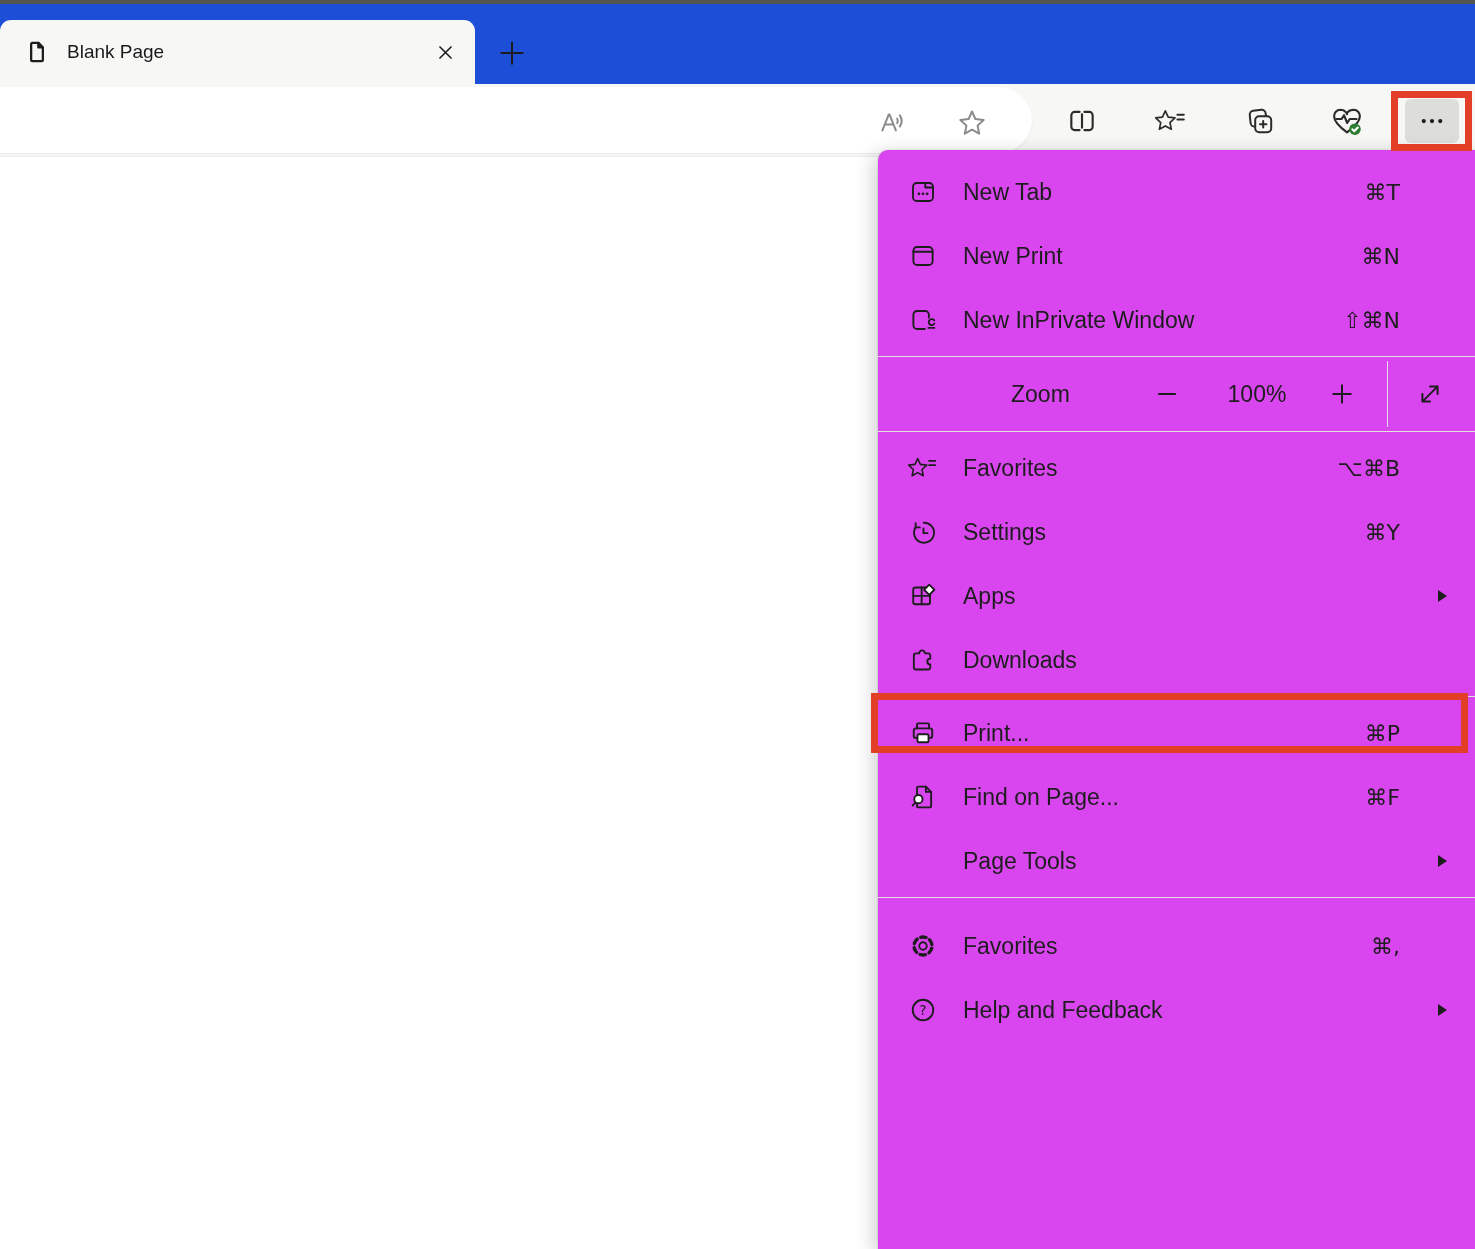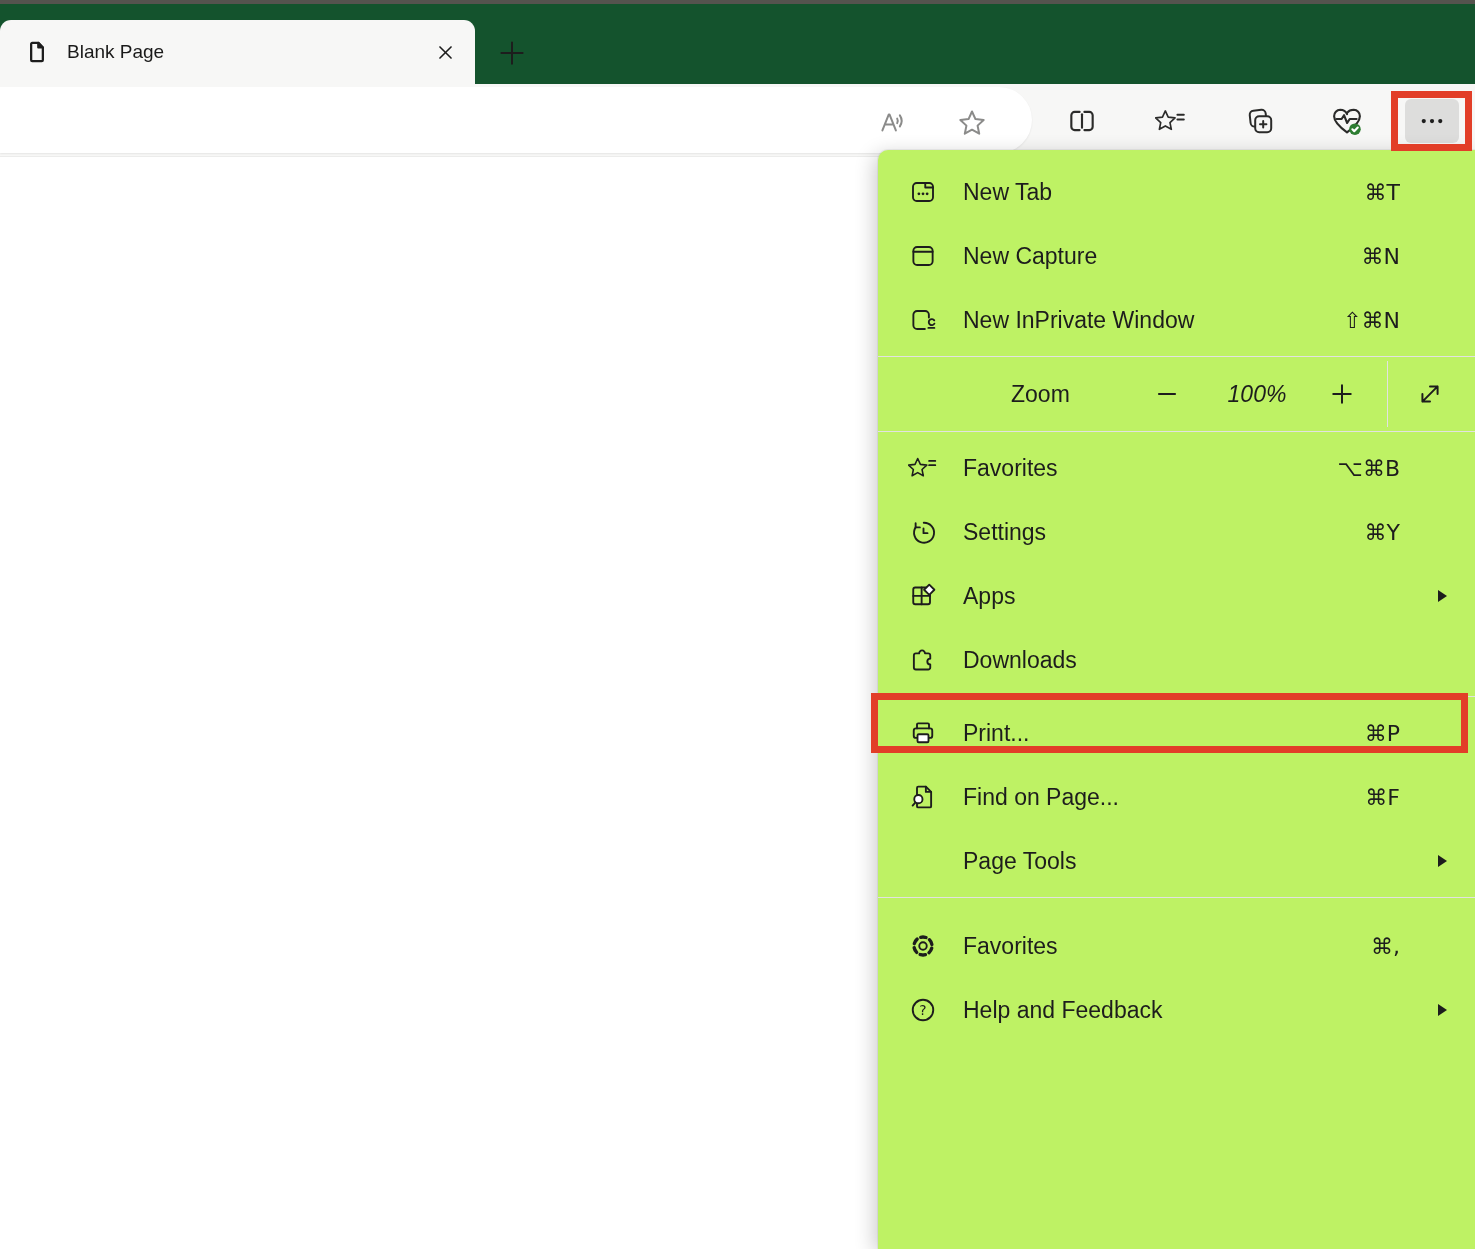--- a/index.html
+++ b/index.html
@@ -3,21 +3,21 @@
 <meta charset="utf-8">
 <style>
   * { box-sizing: border-box; }
   html,body { margin:0; padding:0; }
   body {
     width:1475px; height:1249px; position:relative; overflow:hidden;
     background:#ffffff; font-family:"Liberation Sans", sans-serif; color:#1d1d1d;
   }
   
   .window-edge { position:absolute; left:0; top:0; width:1475px; height:4px; background:#55534e; }
-  .tabstrip { position:absolute; left:0; top:4px; width:1475px; height:80px; background:#14532d; }
+  .tabstrip { position:absolute; left:0; top:4px; width:1475px; height:80px; background:#1d4ed8; }
   .tab {
     position:absolute; left:0; top:16px; width:475px; height:64px;
     background:#f7f7f6; border-radius:11px 11px 0 0;
     display:flex; align-items:center;
   }
   .tab-favicon { margin-left:24px; display:flex; }
   .tab-title { margin-left:17px; font-size:19px; color:#1a1a1a; }
   .tab-close { position:absolute; right:16px; top:18px; width:28px; height:28px; display:flex; align-items:center; justify-content:center; border-radius:6px; cursor:default; }
   .newtab-btn { position:absolute; left:493px; top:30px; width:38px; height:38px; display:flex; align-items:center; justify-content:center; }
   
@@ -28,35 +28,35 @@
     box-shadow:0 1px 2px rgba(0,0,0,0.07);
   }
   .tb-btn { position:absolute; top:13px; width:48px; height:48px; display:flex; align-items:center; justify-content:center; border-radius:7px; }
   .pill-btn { top:12px; }
   .more-btn-bg { background:#dddddc; border-radius:6px; }
   
   .page { position:absolute; left:0; top:158px; width:1475px; height:1091px; background:#ffffff; }
   
   .menu {
     position:absolute; left:878px; top:150px; width:597px; height:1099px;
-    background:#bef264; border-radius:10px 0 0 0; padding-top:10px;
+    background:#d946ef; border-radius:10px 0 0 0; padding-top:10px;
     box-shadow:-4px 4px 20px rgba(0,0,0,0.20), 0 0 0 1px rgba(0,0,0,0.05);
   }
   .menu-item { height:64px; display:flex; align-items:center; position:relative; padding-left:30px; }
   .mi-icon { width:30px; height:30px; margin-right:25px; flex:none; display:flex; align-items:center; justify-content:center; }
   .mi-label { font-size:23px; color:#1d1d1d; white-space:nowrap; }
   .mi-shortcut { margin-left:auto; margin-right:75px; font-size:22px; color:#1d1d1d; font-family:"DejaVu Sans", sans-serif; white-space:nowrap; }
   .mi-arrow { position:absolute; right:27px; top:50%; transform:translateY(-50%); display:flex; }
   .menu-divider { height:1px; background:#e2e2e1; margin:4px 0; }
   .menu-divider.before-last { margin:4px 0 16px 0; }
   
   .zoom-row { height:66px; position:relative; }
   .zoom-label { position:absolute; left:85px; top:50%; transform:translateY(-50%); font-size:23px;margin-left:48px; }
   .zoom-minus { position:absolute; left:265px; top:9px; width:48px; height:48px; display:flex; align-items:center; justify-content:center; }
-  .zoom-value { position:absolute; left:329px; top:50%; transform:translateY(-50%); width:100px; text-align:center; font-size:23px;font-style:italic; }
+  .zoom-value { position:absolute; left:329px; top:50%; transform:translateY(-50%); width:100px; text-align:center; font-size:23px; }
   .zoom-plus { position:absolute; left:440px; top:9px; width:48px; height:48px; display:flex; align-items:center; justify-content:center; }
   .zoom-sep { position:absolute; left:509px; top:0; bottom:0; width:1px; background:#e2e2e1; }
   .zoom-expand { position:absolute; left:528px; top:9px; width:48px; height:48px; display:flex; align-items:center; justify-content:center; }
   
   .annotation { position:absolute; border:7px solid #e23e28; z-index:60; pointer-events:none; }
   #ann-more { left:1391px; top:91px; width:81px; height:60px; border-width:7px; }
   #ann-ext  { left:871px; top:693px; width:597px; height:60px; }
 </style>
 </head>
 <body>
@@ -162,21 +162,21 @@
     <span class="mi-shortcut">⌘T</span>
   </div>
 
   <div class="menu-item">
     <span class="mi-icon">
       <svg width="30" height="30" viewBox="0 0 24 24" fill="none" stroke="#1d1d1d" stroke-width="1.5" stroke-linecap="round" stroke-linejoin="round">
         <rect x="4.3" y="4.8" width="15.4" height="14.4" rx="3"></rect>
         <path d="M4.3 8.6h15.4"></path>
       </svg>
     </span>
-    <span class="mi-label">New Capture</span>
+    <span class="mi-label">New Print</span>
     <span class="mi-shortcut">⌘N</span>
   </div>
 
   <div class="menu-item">
     <span class="mi-icon">
       <svg width="30" height="30" viewBox="0 0 24 24" fill="none" stroke="#1d1d1d" stroke-width="1.5" stroke-linecap="round" stroke-linejoin="round">
         <path d="M13.5 19.2H7.3a3 3 0 0 1-3-3V7.8a3 3 0 0 1 3-3h6.4a3 3 0 0 1 3 3v2.2"></path>
         <path d="M21 12.3a2.4 2.4 0 1 0 .1 2.6"></path>
         <path d="M16.3 18.3h4.8"></path>
       </svg>

